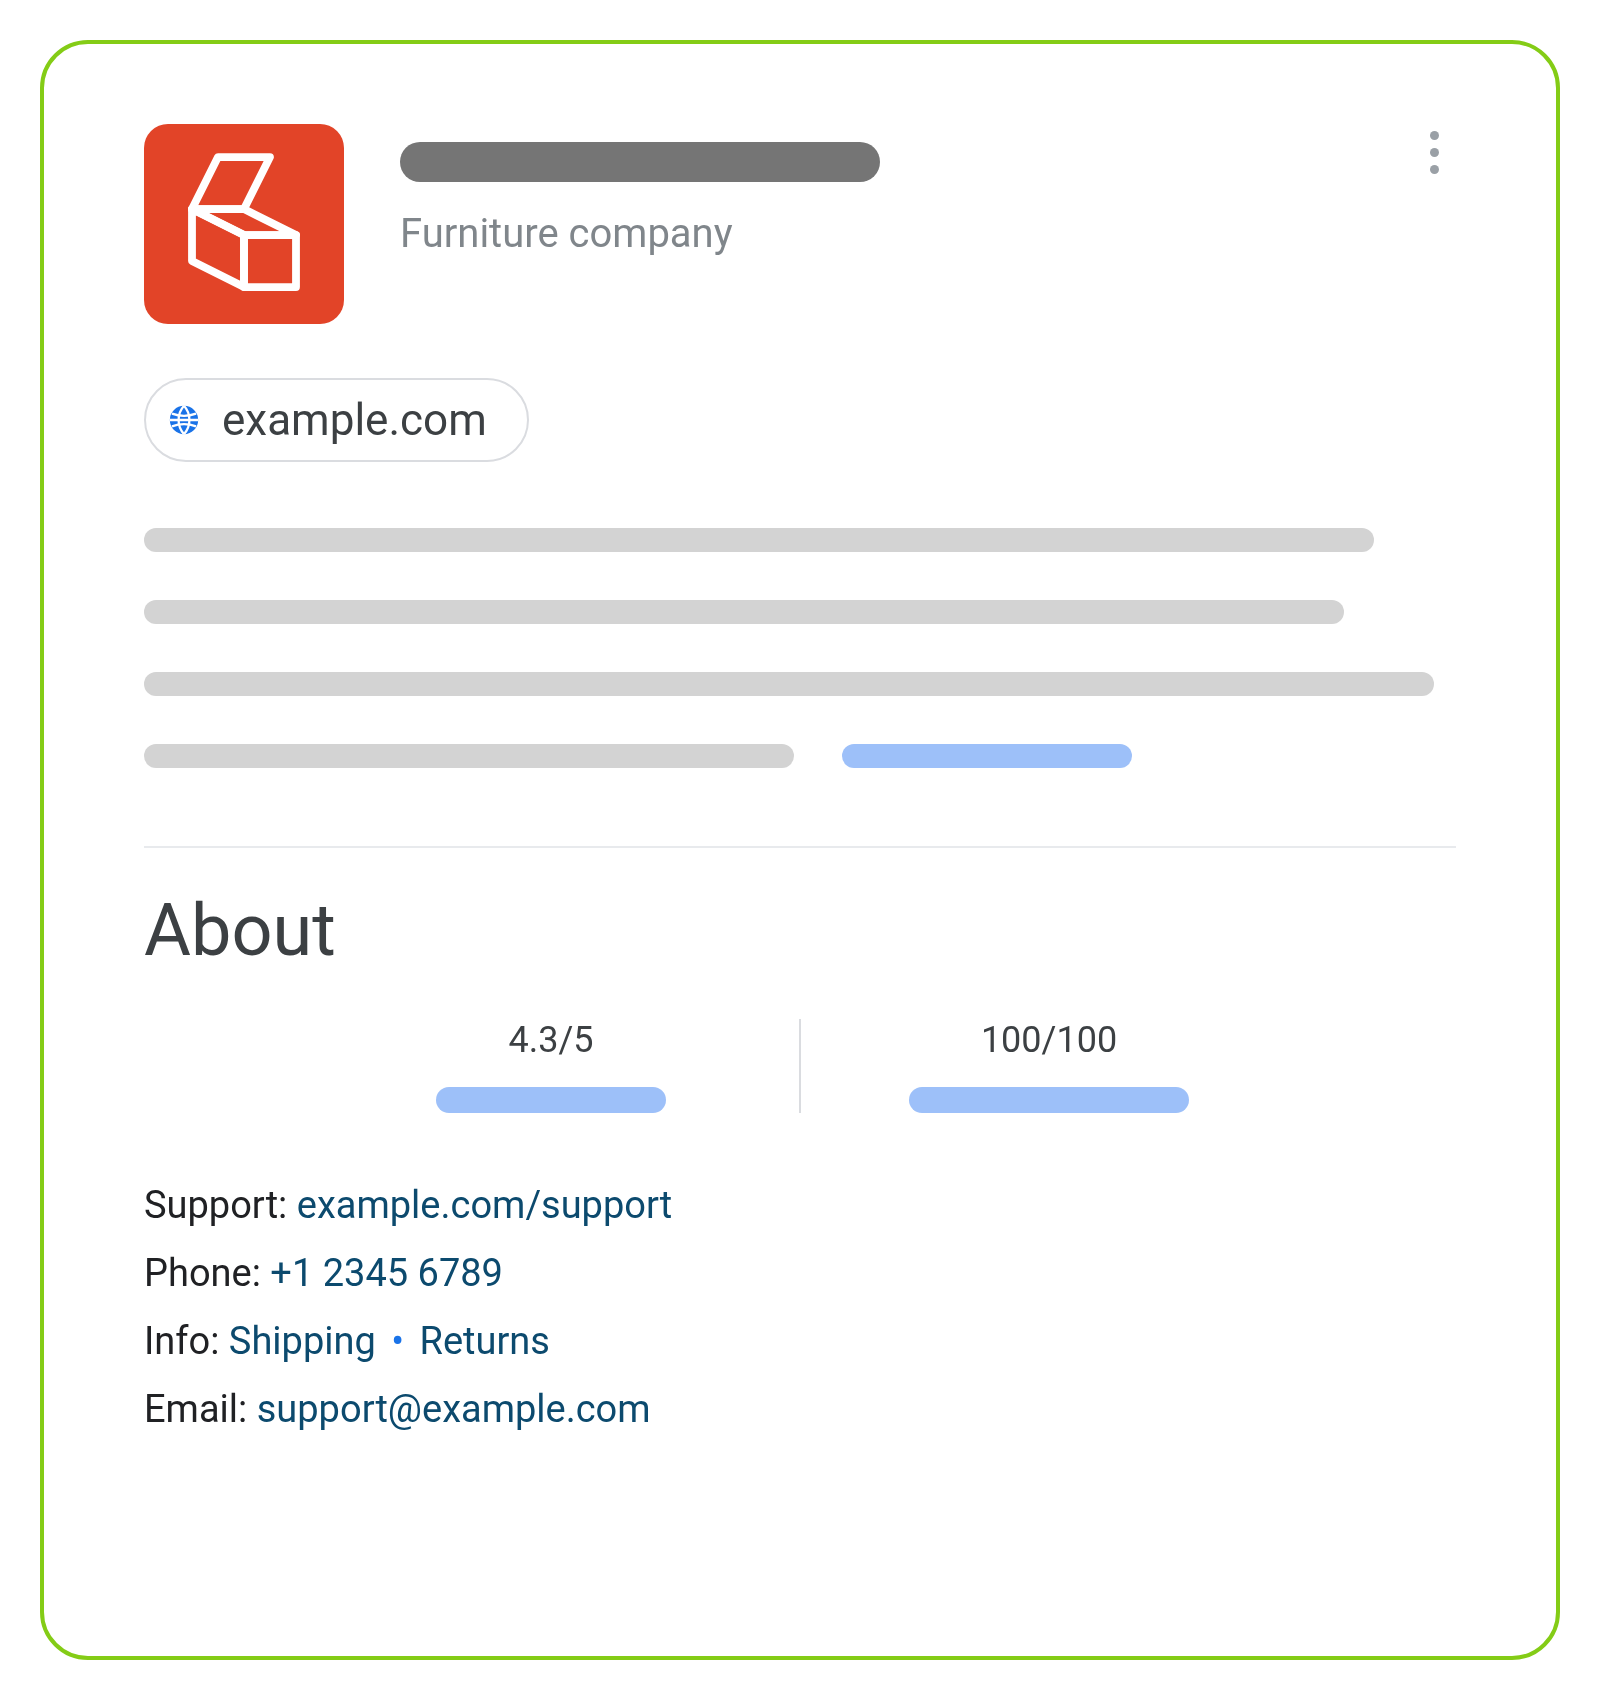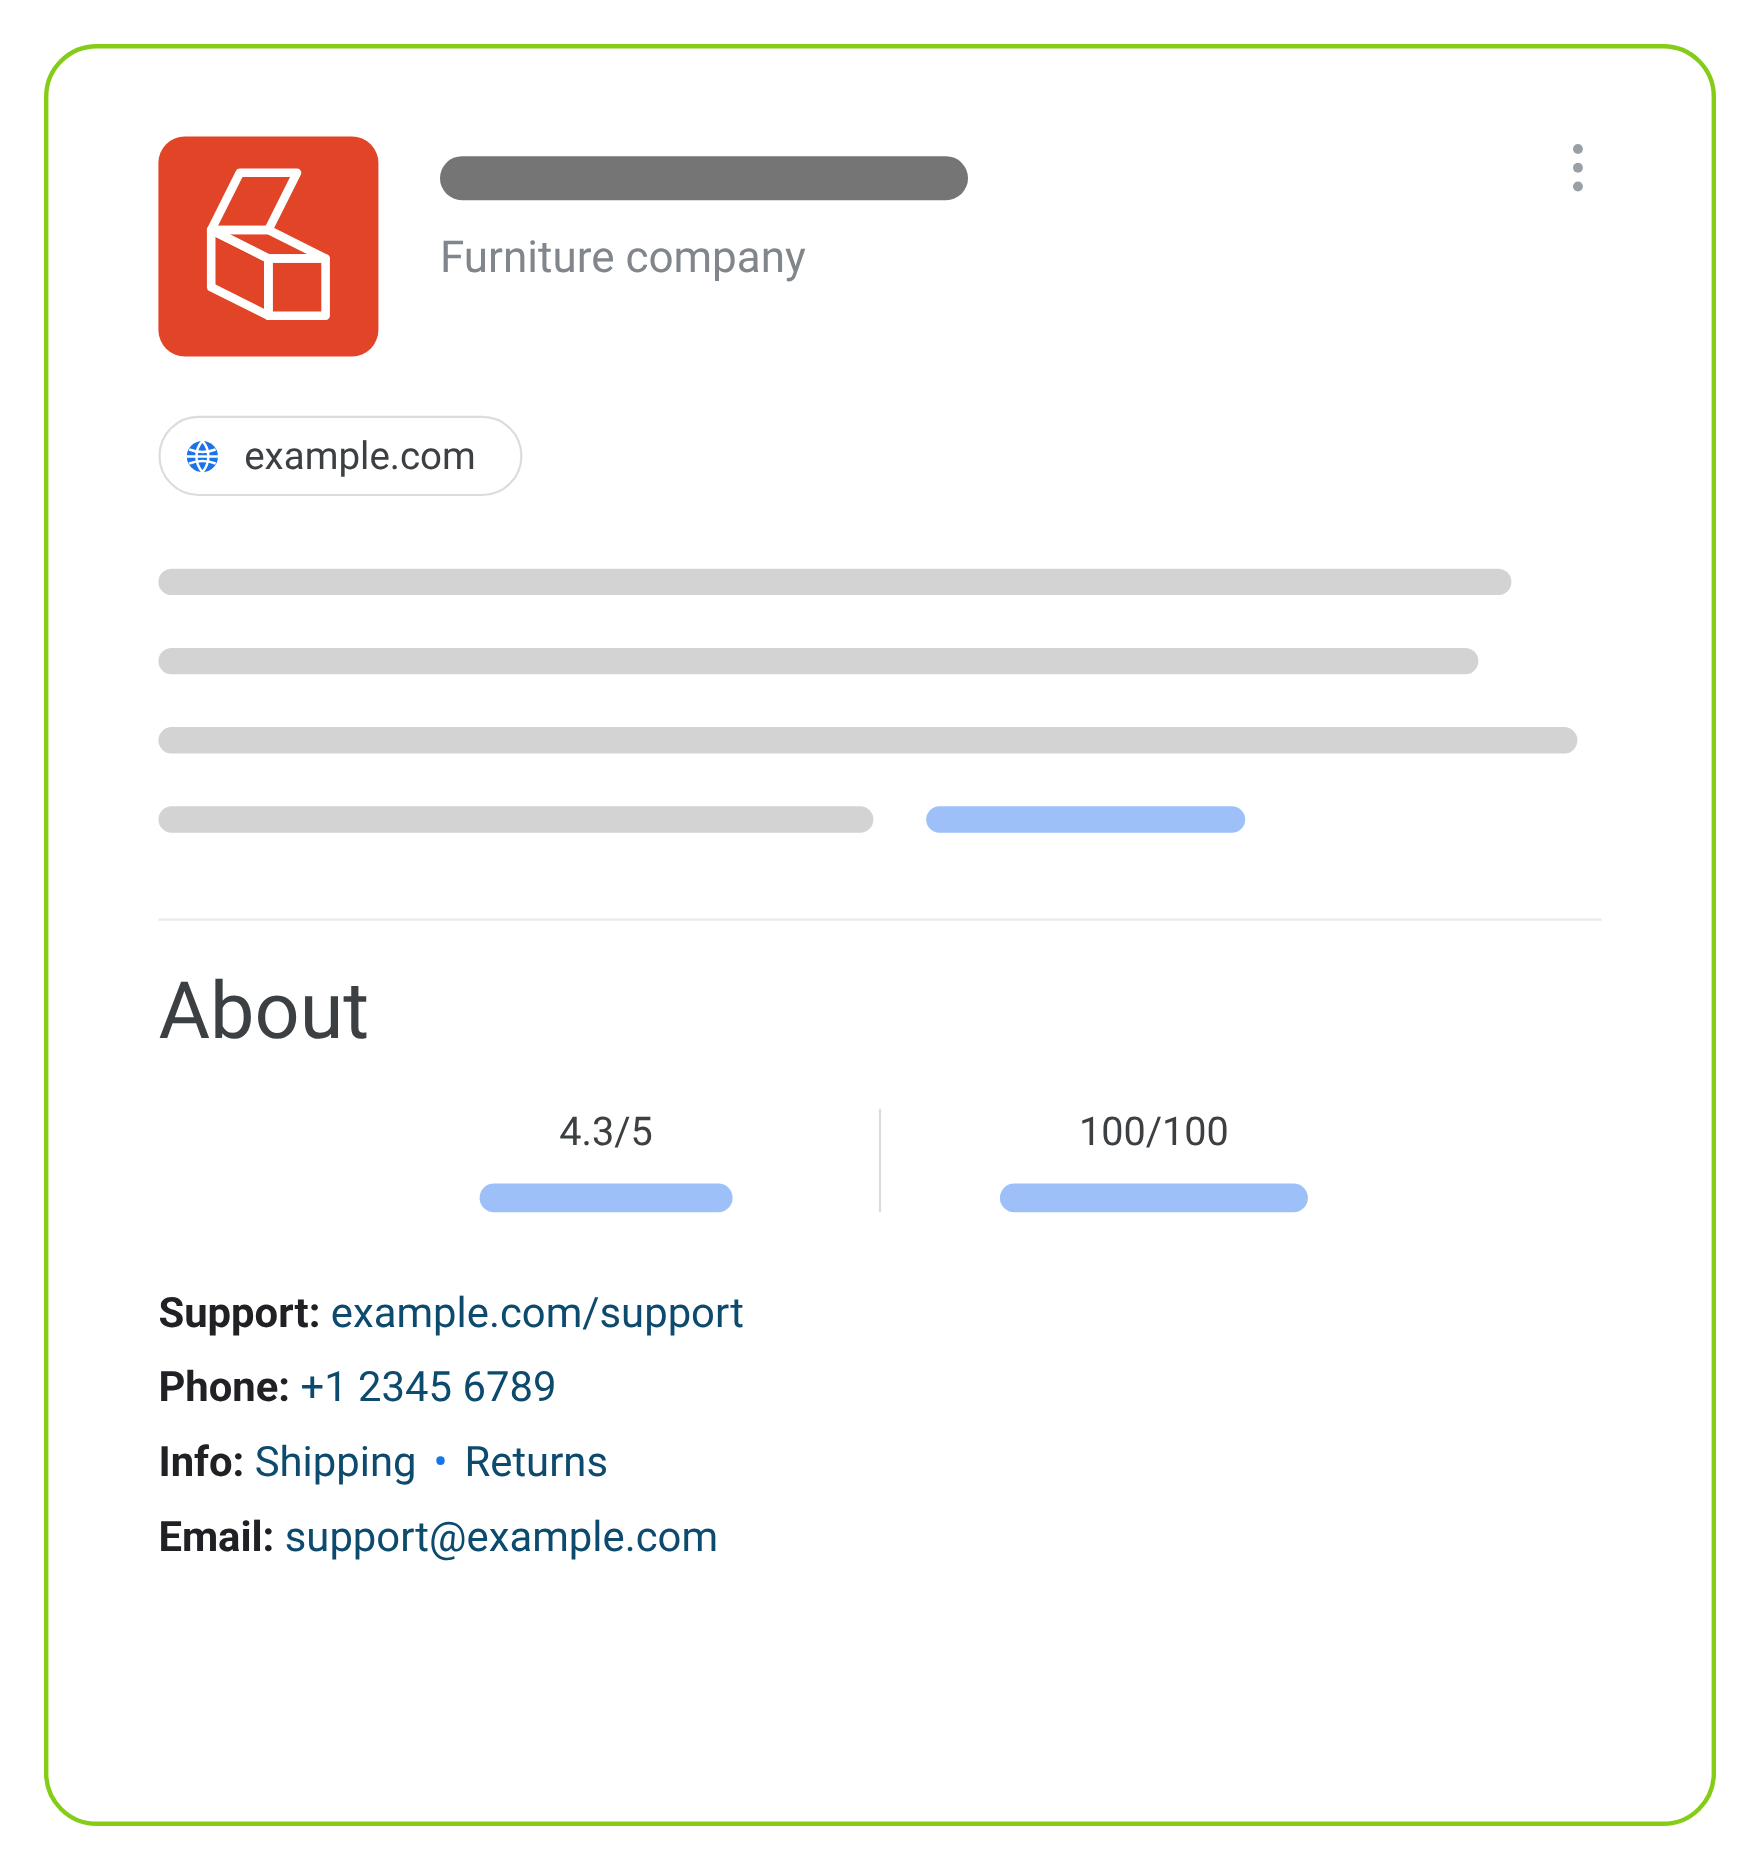--- a/index.html
+++ b/index.html
@@ -81,21 +81,21 @@
       gap: 20px;
     }
     .chip-icon {
       width: 36px;
       height: 36px;
       display: flex;
       align-items: center;
       justify-content: center;
     }
     .chip-text {
-      font-size: 35px;
+      font-size: 44px;
       color: #3c4043;
     }
     .body-skeletons {
       margin-top: 66px;
     }
     .sk {
       background: #d3d3d3;
       border-radius: 12px;
       height: 24px;
       margin-bottom: 48px;
@@ -152,21 +152,21 @@
       margin: 0 8px;
     }
     .contact {
       margin-top: 70px;
     }
     .contact-row {
       font-size: 38px;
       color: #202124;
       margin-bottom: 24px;
     }
-    .contact-row .lbl { font-weight: 700; margin-top: 17px; }
+    .contact-row .lbl { font-weight: 400; margin-top: 17px; }
     .contact-row a {
       color: #0c4a6e;
       text-decoration: none;
     }
     .contact-row .sep { color: #1a73e8; margin: 0 6px; }
   </style>
 </head>
 <body>
 
 <div class="card">

